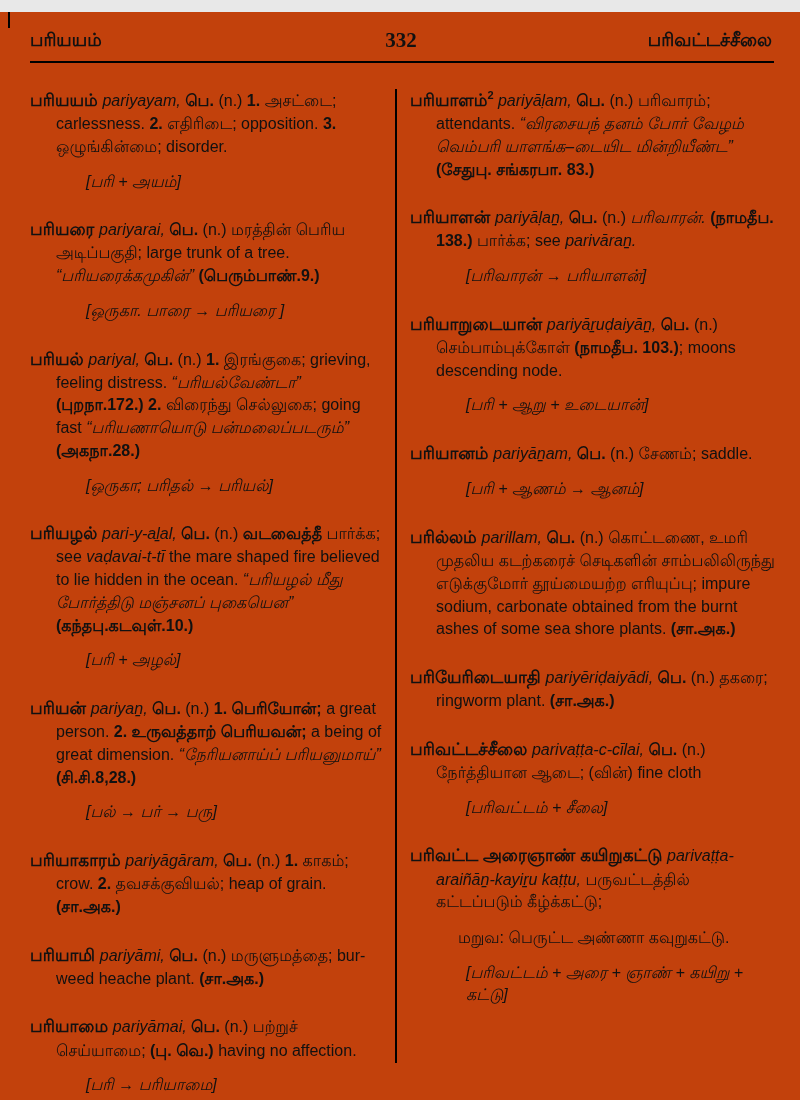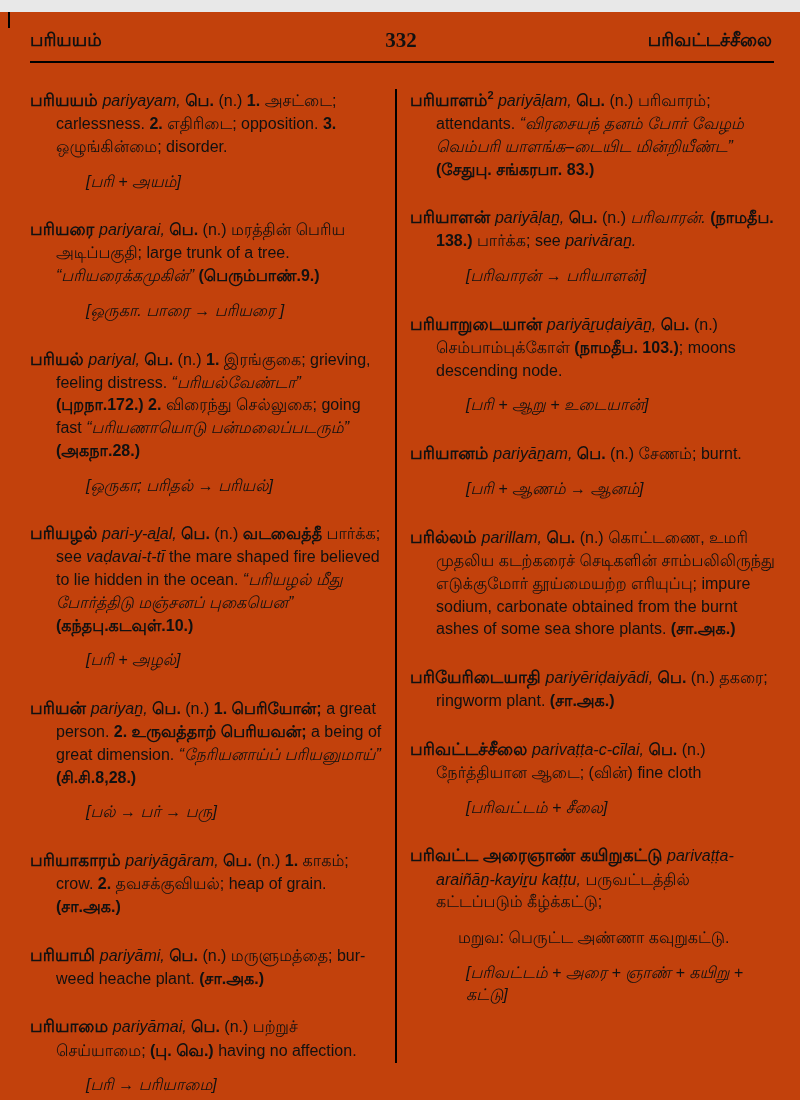--- a/index.html
+++ b/index.html
@@ -99,21 +99,21 @@
         </div>
         <div class="entry">
           <p class="para-main"><span class="seg-hw">பரியாளன் </span><span class="seg-i">pariyāḷaṉ,</span><span class="seg-b"> பெ.</span><span class="seg-n"> (n.) </span><span class="seg-i">பரிவாரன்.</span><span class="seg-b"> (நாமதீப. 138.)</span><span class="seg-n"> பார்க்க; see </span><span class="seg-i">parivāraṉ.</span></p>
           <p class="para-etym"><span class="seg-i">[பரிவாரன் → பரியாளன்]</span></p>
         </div>
         <div class="entry">
           <p class="para-main"><span class="seg-hw">பரியாறுடையான் </span><span class="seg-i">pariyāṟuḍaiyāṉ,</span><span class="seg-b"> பெ.</span><span class="seg-n"> (n.) செம்பாம்புக்கோள் </span><span class="seg-b">(நாமதீப. 103.)</span><span class="seg-n">; moons descending node.</span></p>
           <p class="para-etym"><span class="seg-i">[பரி + ஆறு + உடையான்]</span></p>
         </div>
         <div class="entry">
-          <p class="para-main"><span class="seg-hw">பரியானம் </span><span class="seg-i">pariyāṉam,</span><span class="seg-b"> பெ.</span><span class="seg-n"> (n.) சேணம்; burnt.</span></p>
+          <p class="para-main"><span class="seg-hw">பரியானம் </span><span class="seg-i">pariyāṉam,</span><span class="seg-b"> பெ.</span><span class="seg-n"> (n.) சேணம்; saddle.</span></p>
           <p class="para-etym"><span class="seg-i">[பரி + ஆணம் → ஆனம்]</span></p>
         </div>
         <div class="entry">
           <p class="para-main"><span class="seg-hw">பரில்லம் </span><span class="seg-i">parillam,</span><span class="seg-b"> பெ.</span><span class="seg-n"> (n.) கொட்டணை, உமரி முதலிய கடற்கரைச் செடிகளின் சாம்பலிலிருந்து எடுக்குமோர் தூய்மையற்ற எரியுப்பு; impure sodium, carbonate obtained from the burnt ashes of some sea shore plants. </span><span class="seg-b">(சா.அக.)</span></p>
         </div>
         <div class="entry">
           <p class="para-main"><span class="seg-hw">பரியேரிடையாதி </span><span class="seg-i">pariyēriḍaiyādi,</span><span class="seg-b"> பெ.</span><span class="seg-n"> (n.) தகரை; ringworm plant. </span><span class="seg-b">(சா.அக.)</span></p>
         </div>
         <div class="entry">
           <p class="para-main"><span class="seg-hw">பரிவட்டச்சீலை </span><span class="seg-i">parivaṭṭa-c-cīlai,</span><span class="seg-b"> பெ.</span><span class="seg-n"> (n.) நேர்த்தியான ஆடை; (வின்) fine cloth</span></p>

